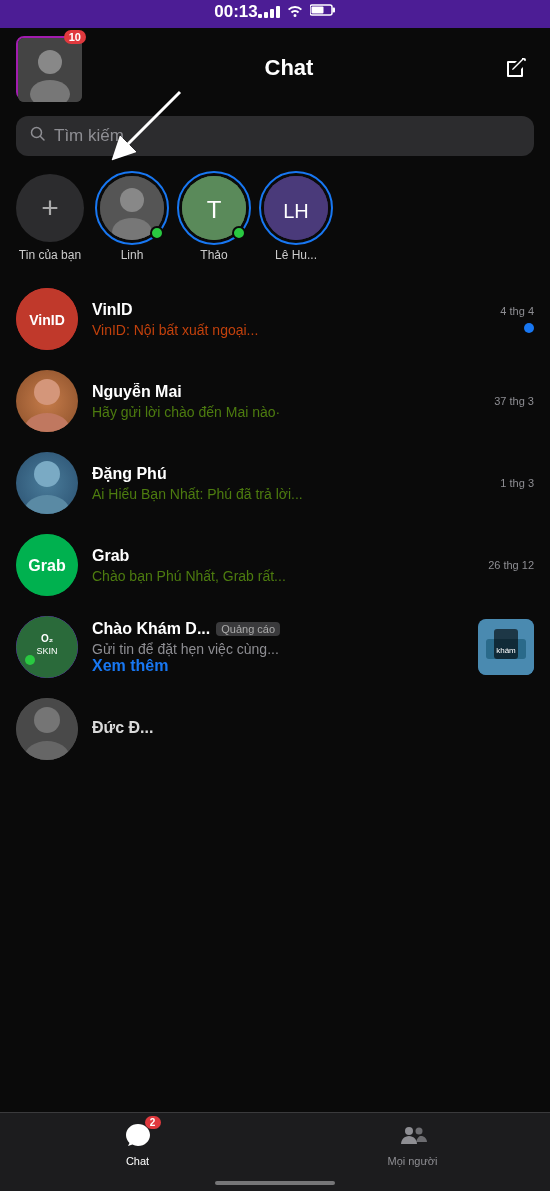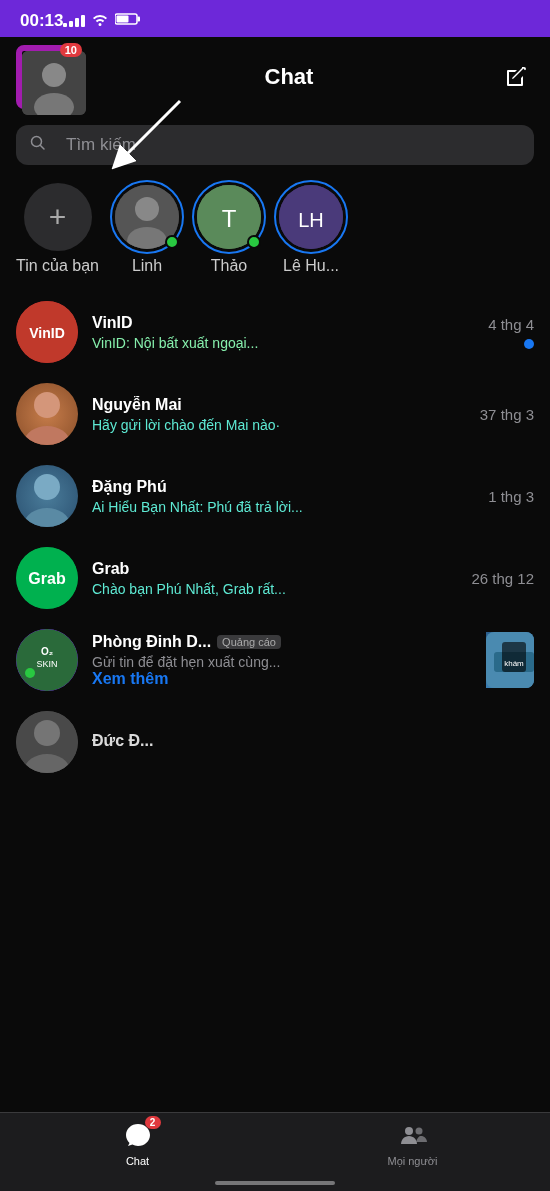--- a/index.html
+++ b/index.html
@@ -9,24 +9,24 @@
       min-height: 1191px;
       background: #0a0a0a;
       font-family: -apple-system, 'Helvetica Neue', Arial, sans-serif;
       color: #ffffff;
       overflow-x: hidden;
     }
 
     
     .status-bar {
       display: flex;
-      justify-content: flex-start;
-      align-items: center;
-      padding: 11px 20px 6px;
-      background: #6d28d9;
+      justify-content: center;
+      align-items: center;
+      padding: 2px 20px 6px;
+      background: #4c1d95;
     }
     .status-time {
       font-size: 17px;
       font-weight: 600;
       color: #fff;
     }
     .status-icons {
       display: flex;
       align-items: center;
       gap: 6px;
@@ -45,21 +45,21 @@
       display: flex;
       align-items: center;
       justify-content: space-between;
       padding: 8px 16px 12px;
       background: #0a0a0a;
     }
     .header-avatar-wrap {
       position: relative;
       width: 64px;
       height: 64px;
-      border: 6px solid #a21caf;
+      border: 2px solid #a21caf;
       border-radius: 8px;
       overflow: visible;
     }
     .header-avatar {
       width: 64px;
       height: 64px;
       border-radius: 6px;
       background: radial-gradient(circle at 40% 40%, #666, #333);
       overflow: hidden;
       display: flex;
@@ -96,21 +96,21 @@
     }
 
     
     .search-bar {
       margin: 4px 16px 14px;
       background: #2c2c2e;
       border-radius: 12px;
       display: flex;
       align-items: center;
       padding: 10px 14px;
-      gap: 20px;
+      gap: 8px;
     }
     .search-icon-wrap { color: #8e8e93; font-size: 16px; }
     .search-input-fake {
       color: #8e8e93;
       font-size: 17px;
     }
 
     
     .stories-row {
       display: flex;
@@ -168,21 +168,21 @@
       position: absolute;
       bottom: 2px;
       right: 2px;
       width: 14px;
       height: 14px;
       background: #29c941;
       border-radius: 50%;
       border: 2px solid #0a0a0a;
     }
     .story-name {
-      font-size: 16px;
+      font-size: 12px;
       color: #ccc;
       text-align: center;
       white-space: nowrap;
     }
 
     
     .chat-list { padding: 0 0 80px; }
     .chat-item {
       display: flex;
       align-items: center;
@@ -206,35 +206,35 @@
       overflow: hidden;
     }
     .chat-name {
       font-size: 16px;
       font-weight: 600;
       color: #fff;
       margin-bottom: 3px;
     }
     .chat-preview {
       font-size: 14px;
-      color: #5eead4;
+      color: #4d7c0f;
       white-space: nowrap;
       overflow: hidden;
       text-overflow: ellipsis;
     }
-    .chat-preview.unread { color: #86efac; font-weight: 500; }
+    .chat-preview.unread { color: #c2410c; font-weight: 500; }
     .chat-meta {
       display: flex;
       flex-direction: column;
       align-items: flex-end;
       gap: 6px;
       flex-shrink: 0;
     }
     .chat-time {
-      font-size: 15px;
+      font-size: 11px;
       color: #8e8e93;
     }
     .unread-dot {
       width: 10px;
       height: 10px;
       background: #1877f2;
       border-radius: 50%;
     }
 
     
@@ -258,21 +258,20 @@
     .ad-image-inner {
       width: 100%;
       height: 100%;
       background: linear-gradient(135deg, #2a5c8a, #4a9eda);
       display: flex;
       align-items: center;
       justify-content: center;
       font-size: 10px;
       color: #fff;
       text-align: center;
-      margin-left: 8px;
     }
 
     
     .tab-bar {
       position: fixed;
       bottom: 0;
       left: 0;
       width: 550px;
       background: #1c1c1e;
       border-top: 0.5px solid #3a3a3c;
@@ -525,24 +524,24 @@
     <div class="chat-avatar" style="background:#6d28d9; border-radius:50%;">
       <svg viewBox="0 0 62 62" width="62" height="62">
         <circle cx="31" cy="31" r="31" fill="#2a6a3a"></circle>
         <text x="31" y="26" text-anchor="middle" font-size="10" font-weight="700" fill="white" font-family="Arial">O₂</text>
         <text x="31" y="38" text-anchor="middle" font-size="9" fill="white" font-family="Arial">SKIN</text>
         <circle cx="14" cy="44" r="5" fill="#29c941"></circle>
       </svg>
     </div>
     <div class="chat-info">
       <div style="display:flex; align-items:center; margin-bottom:3px;">
-        <span class="chat-name" style="margin-bottom:0;">Phòng Đinh D...</span>
+        <span class="chat-name" style="margin-bottom:0;">Chào Khám D...</span>
         <span class="ad-tag">Quảng cáo</span>
       </div>
-      <div class="chat-preview">Gửi tin để đặt hẹn xuất cùng...</div>
+      <div class="chat-preview">Gửi tin để đặt hẹn việc cùng...</div>
       <div class="xem-them">Xem thêm</div>
     </div>
     <div class="ad-image">
       <div class="ad-image-inner">
         <svg viewBox="0 0 56 56" width="56" height="56">
           <rect width="56" height="56" rx="8" fill="#4a8ab0"></rect>
           <rect x="8" y="20" width="40" height="20" rx="3" fill="#2a6a8a"></rect>
           <rect x="16" y="10" width="24" height="30" rx="3" fill="#6aaa cc" opacity="0.6"></rect>
           <text x="28" y="34" text-anchor="middle" font-size="8" fill="white">khám</text>
         </svg>

